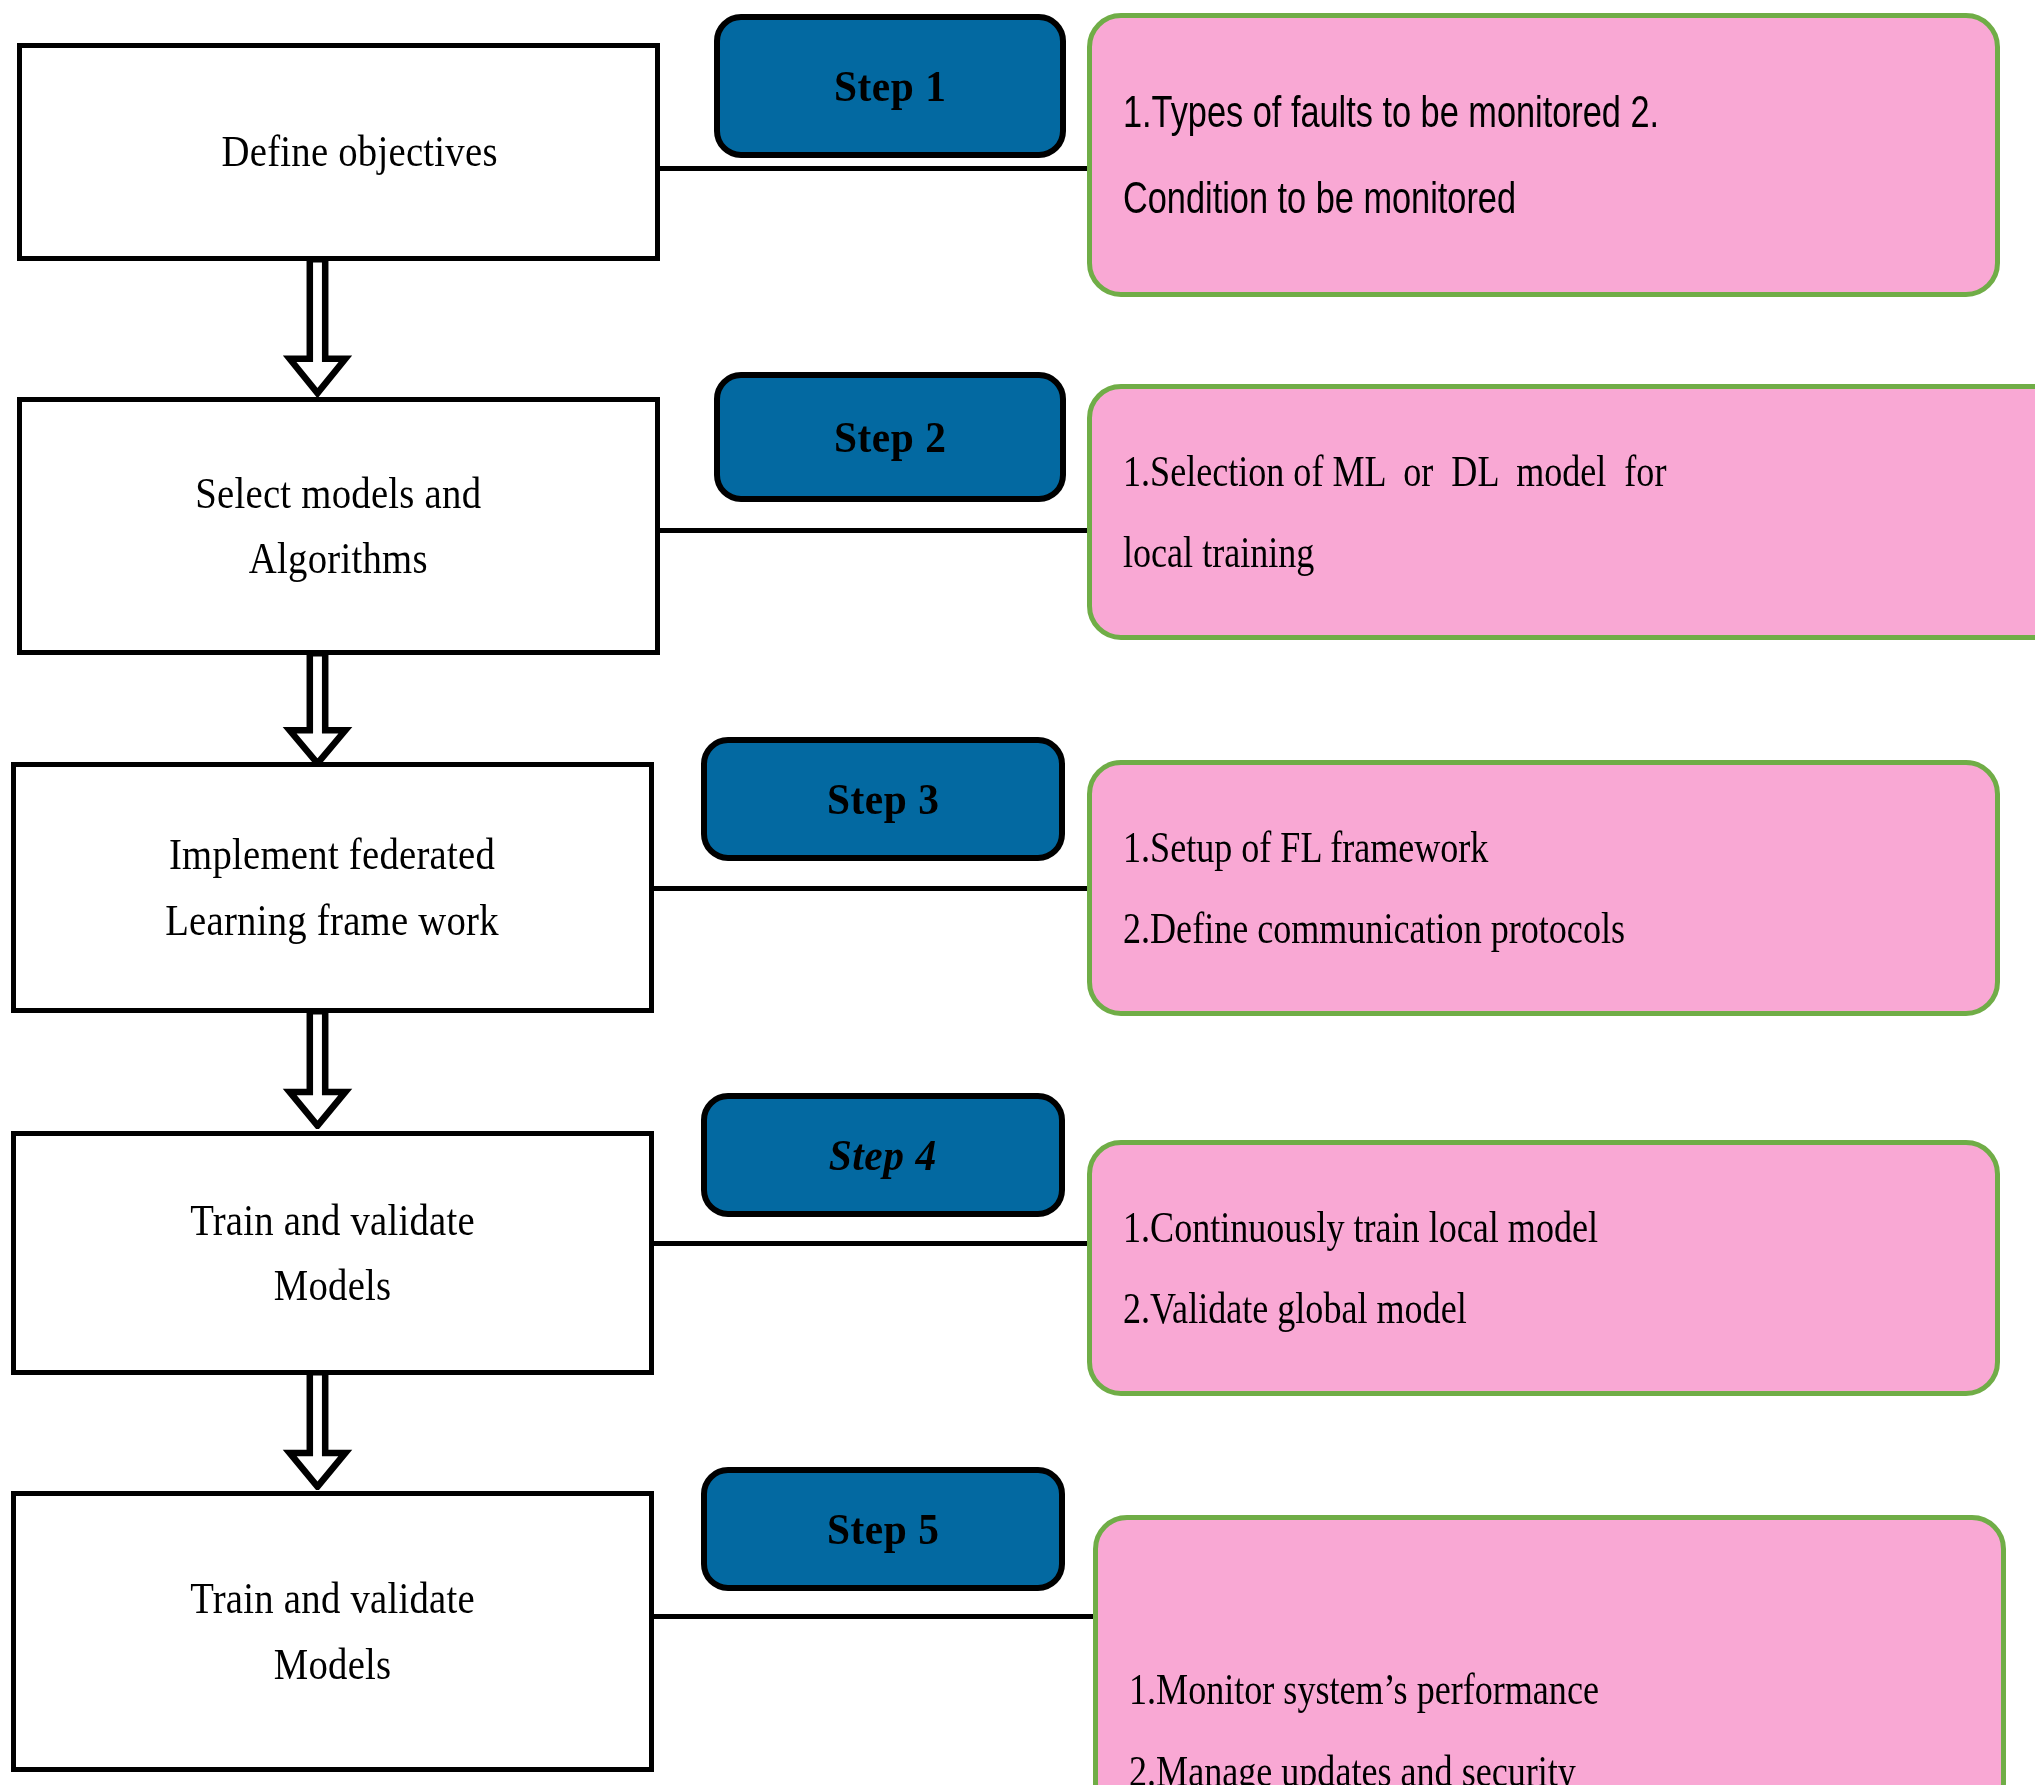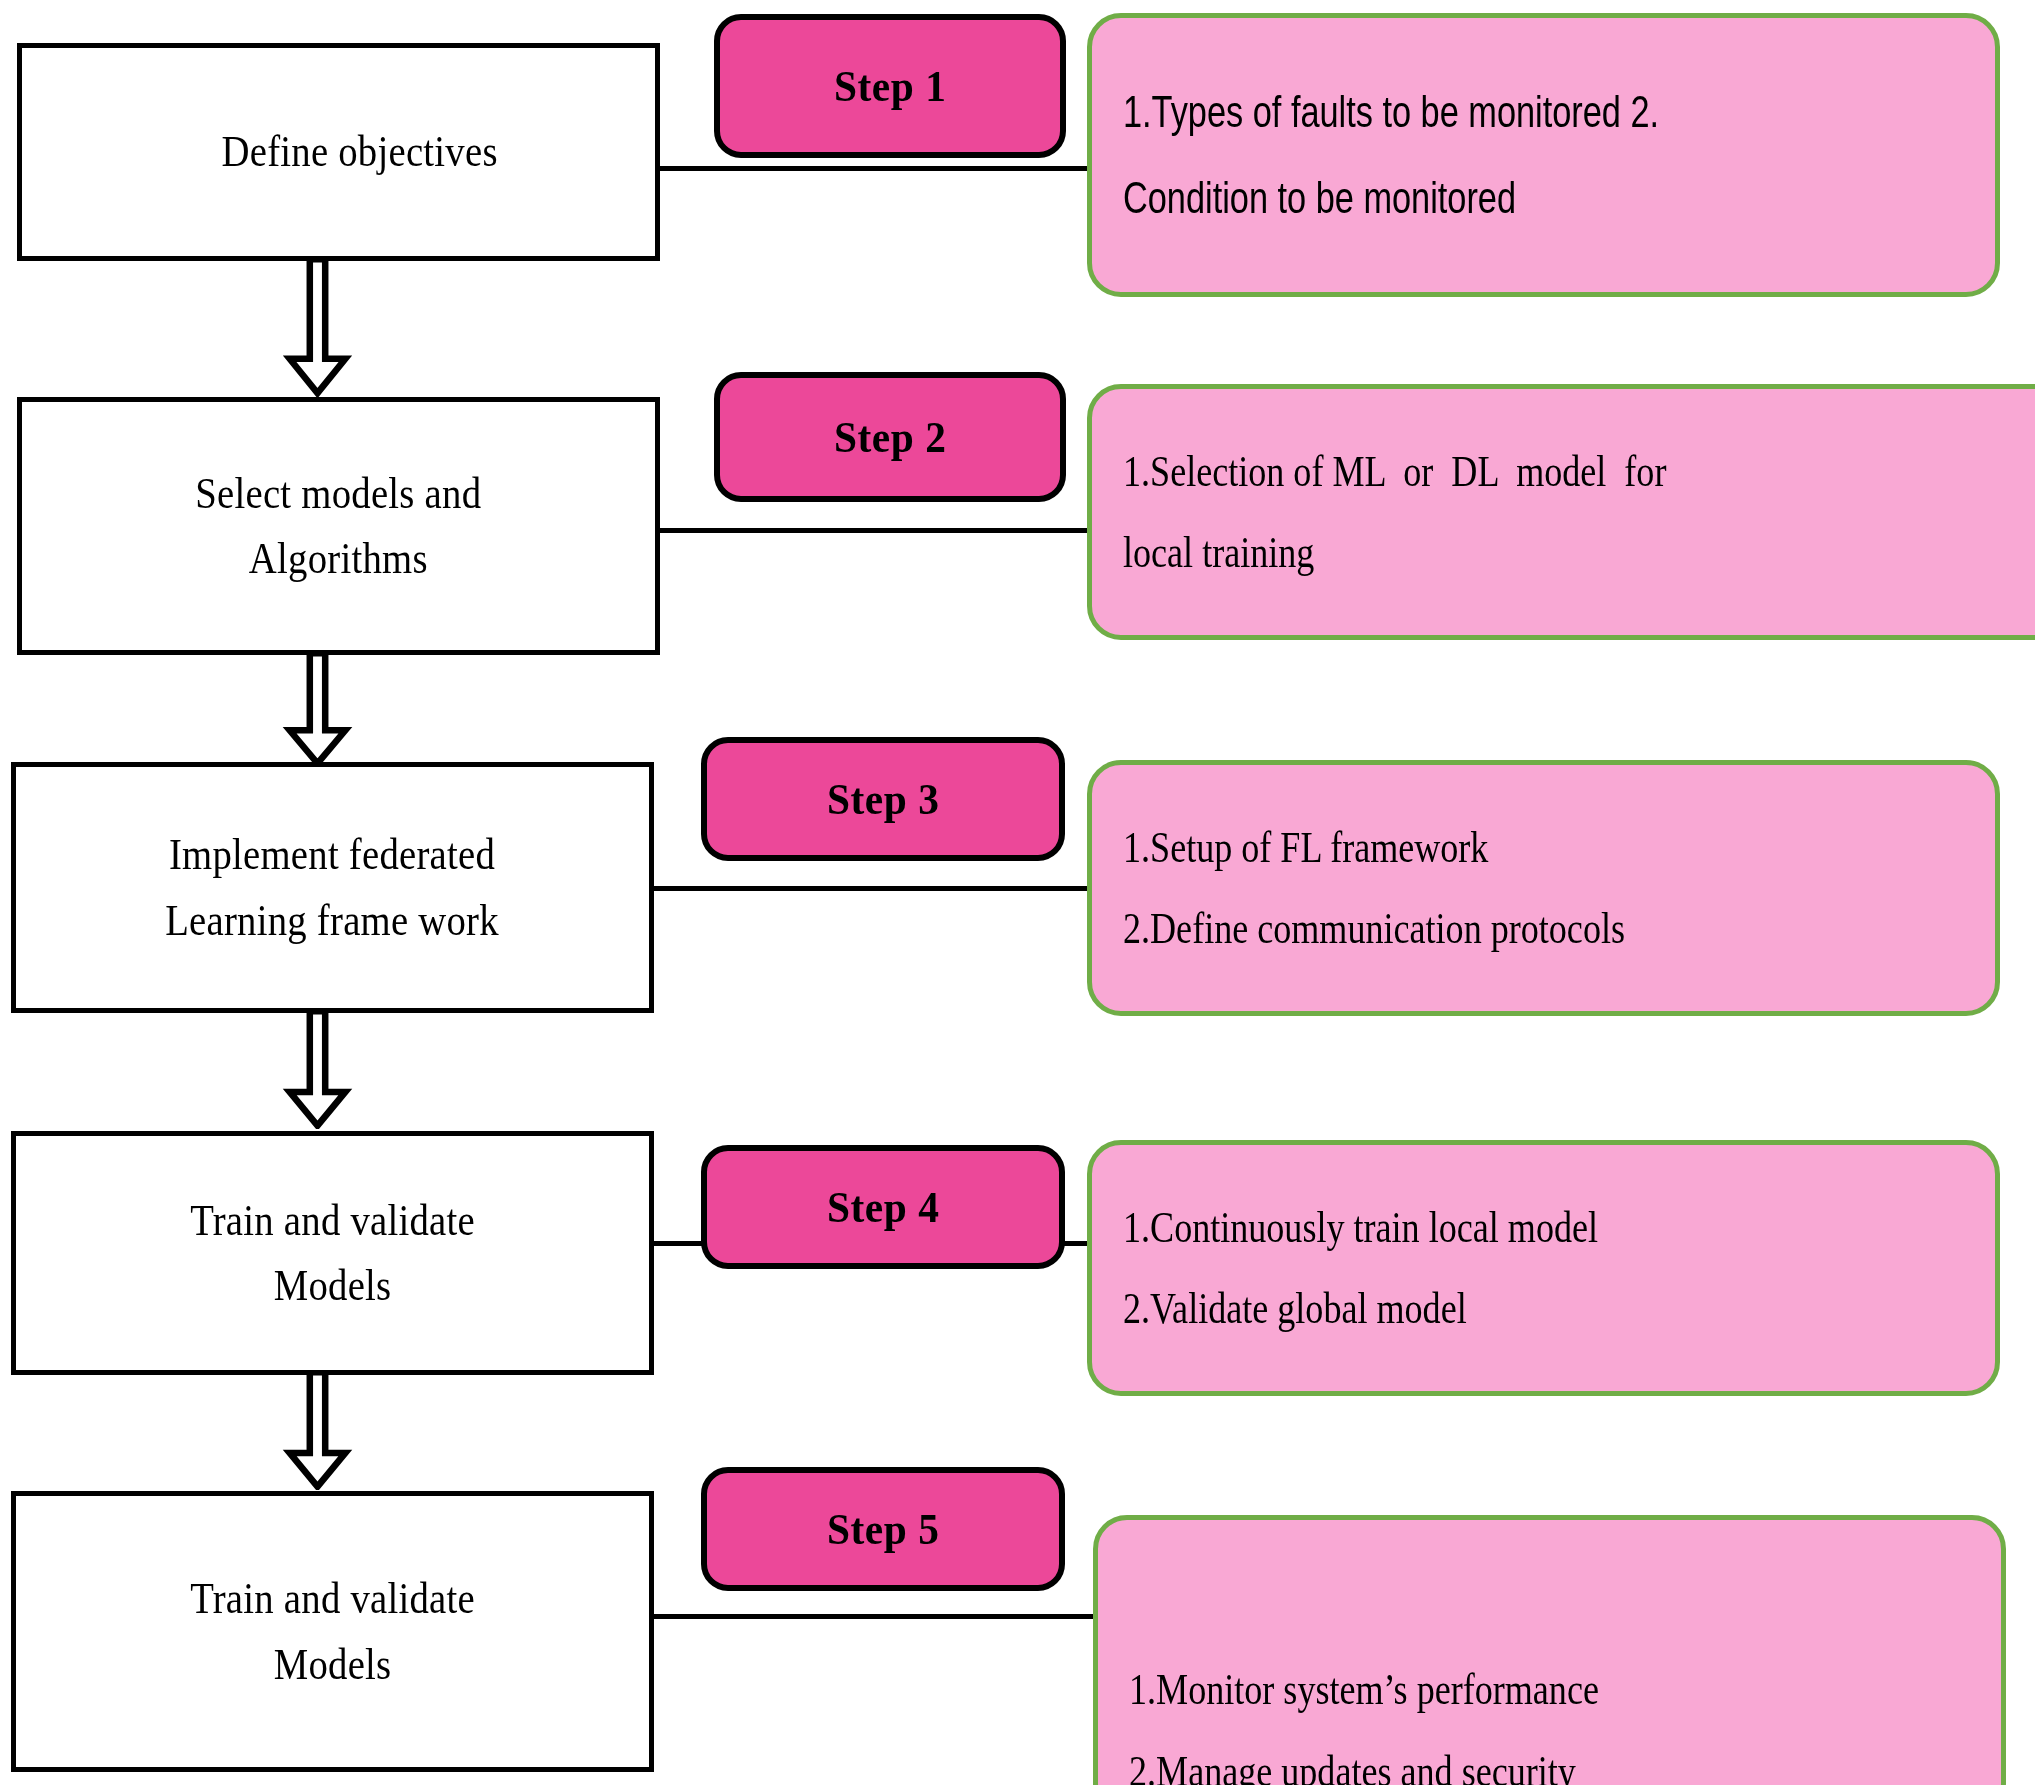--- a/index.html
+++ b/index.html
@@ -31,21 +31,21 @@
     transform-origin:center center;
     white-space:pre-line;
   }
 
   
   .step-pill{
     position:absolute;
     box-sizing:border-box;
     border:6.5px solid #000000;
     border-radius:27px;
-    background:#ec4899;
+    background:#0369a1;
     display:flex;
     align-items:center;
     justify-content:center;
     z-index:5;
   }
   .step-pill-label{
     font-family:"Liberation Serif", serif;
     font-weight:bold;
     font-size:45px;
     color:#000000;
@@ -163,21 +163,21 @@
     </svg>
   </div>
 
   <div class="proc-box" style="left:10.7px;top:1131px;width:643px;height:244px;">
     <span class="proc-label">Train and validate
 Models</span>
   </div>
 
   <div class="h-connector" style="left:654px;top:1241px;width:440px;"></div>
 
-  <div class="step-pill" style="left:701px;top:1145px;width:364px;height:124px;">
+  <div class="step-pill" style="left:701px;top:1093px;width:364px;height:124px;font-style:italic;">
     <span class="step-pill-label">Step 4</span>
   </div>
 
   <div class="detail-box" style="left:1087px;top:1140px;width:913px;height:256px;">
     <span class="detail-line">1.Continuously train local model</span>
     <span class="detail-line">2.Validate global model</span>
   </div>
 
   <div class="block-arrow" style="left:279px;top:1372px;width:77px;height:118px;">
     <svg width="77" height="118" viewBox="0 0 130 198">

